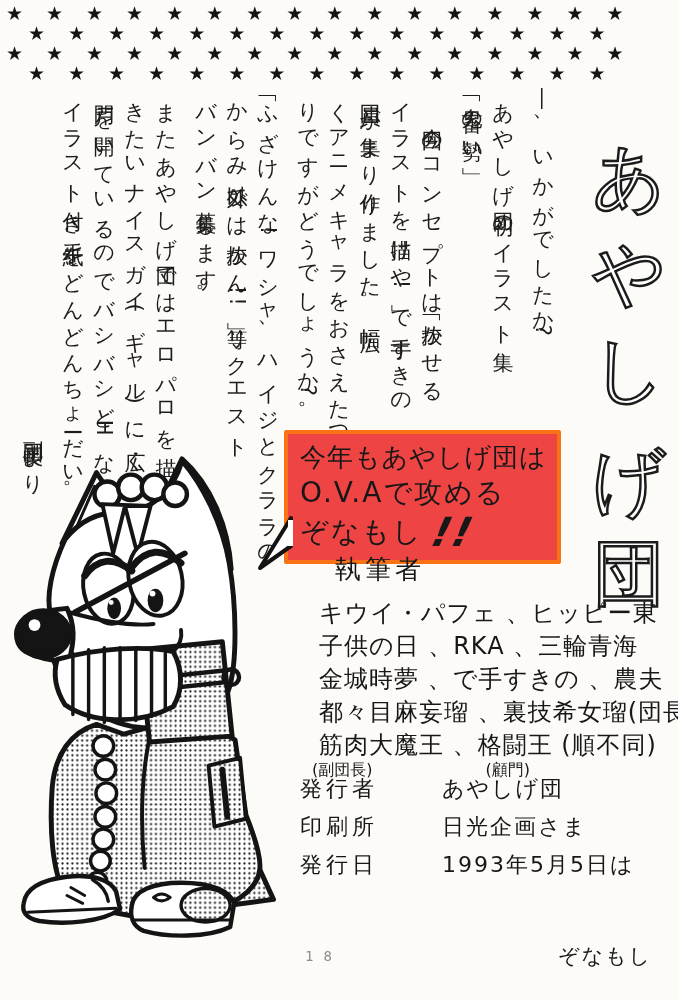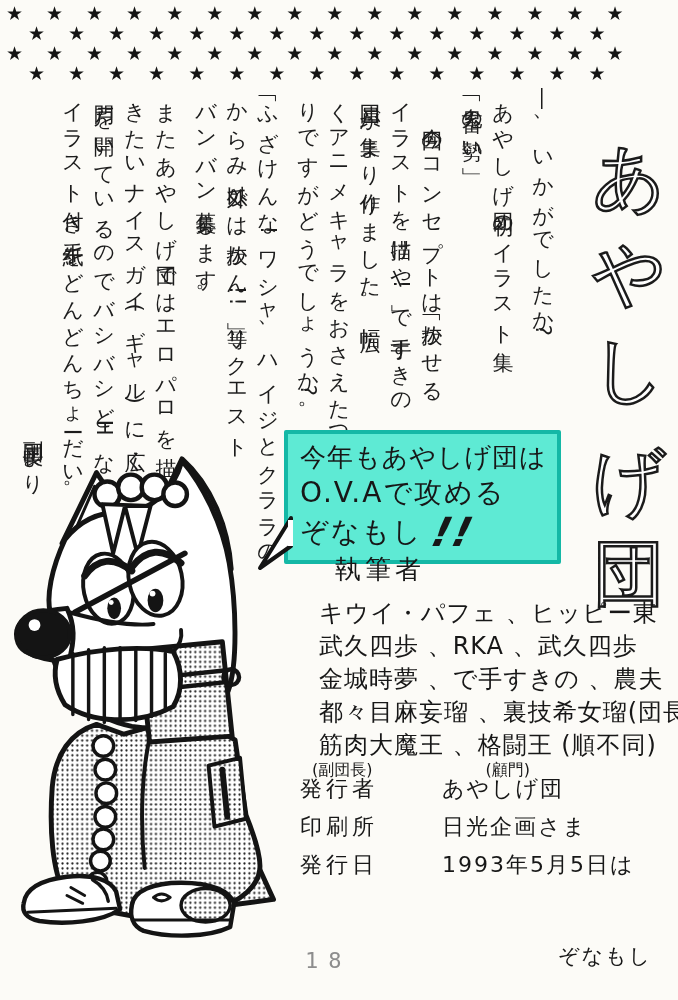--- a/index.html
+++ b/index.html
@@ -29,21 +29,21 @@
   
   .intro-block{
     position:absolute;top:88px;left:6px;width:552px;height:482px;
     writing-mode:vertical-rl;text-orientation:mixed;
   }
   .vpara{margin-left:9px;}
   .vcol{line-height:31px;font-size:21px;letter-spacing:3px;white-space:pre;color:#1c1c1c;}
   
   .bubble{
     position:absolute;left:284px;top:430px;width:249px;height:116px;
-    background:#5eead4;border:4px solid #14b8a6;border-radius:2px;
+    background:#ef4444;border:4px solid #f97316;border-radius:2px;
     padding:6px 8px 4px 12px;
   }
   .bubble-line1{font-size:26px;line-height:34px;letter-spacing:1px;}
   .bubble-line2{font-size:28px;line-height:38px;letter-spacing:2px;}
   .bubble-line3{font-size:28px;line-height:40px;letter-spacing:2px;display:flex;align-items:center;}
   .bang{
     font-size:40px;font-weight:900;font-style:italic;
     transform:skewX(-14deg);margin-left:10px;letter-spacing:2px;line-height:34px;
   }
   .bubble-tail{position:absolute;left:-31px;top:82px;}
@@ -58,21 +58,21 @@
   
   .colophon{position:absolute;left:300px;top:770px;width:372px;}
   .colophon-row{display:flex;font-size:22px;line-height:38px;}
   .colophon-label{width:142px;letter-spacing:4px;}
   .colophon-value{letter-spacing:2px;}
   .date-note-1{position:absolute;left:540px;top:912px;font-size:24px;letter-spacing:2px;}
   .date-note-2{position:absolute;left:558px;top:942px;font-size:21px;letter-spacing:2px;}
   
   .page-number{
     position:absolute;left:305px;top:948px;
-    font-size:22px;letter-spacing:10px;color:#8d8d8d;
+    font-size:14px;letter-spacing:10px;color:#8d8d8d;
     font-family:"DejaVu Sans Mono",monospace;
   }
   
   .mascot{position:absolute;left:6px;top:440px;}
 </style>
 </head>
 <body>
 
 <div class="page">
 
@@ -207,21 +207,21 @@
     <svg class="bubble-tail" width="36" height="56" viewBox="0 0 36 56">
       <path d="M 34,2 L 3,52 L 34,30 Z" fill="#ffffff" stroke="#141414" stroke-width="4" stroke-linejoin="round"></path>
       <rect x="31" y="4" width="6" height="26" fill="#ffffff"></rect>
     </svg>
   </div>
 
   <div class="contrib">
     <div class="contrib-heading">執筆者</div>
     <div class="contrib-rows" id="contribRows">
         <div class="contrib-row">キウイ・パフェ 、ヒッピー東</div>
-        <div class="contrib-row">武久四歩 、RKA 、武久四歩</div>
+        <div class="contrib-row">子供の日 、RKA 、三輪青海</div>
         <div class="contrib-row">金城時夢 、で手すきの 、農夫</div>
         <div class="contrib-row">都々目麻妄瑠 、裏技希女瑠(団長)</div>
         <div class="contrib-row">筋肉大魔王 、格闘王 (順不同)</div>
       </div>
     <div class="contrib-notes">
       <span class="contrib-note-left">(副団長)</span>
       <span class="contrib-note-right">(顧門)</span>
     </div>
   </div>
 

